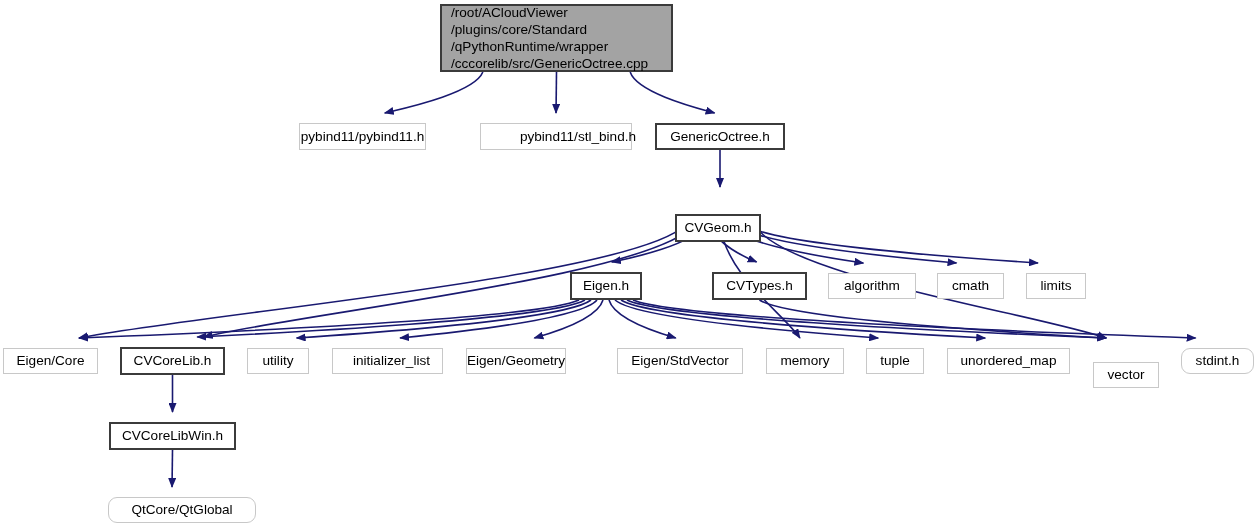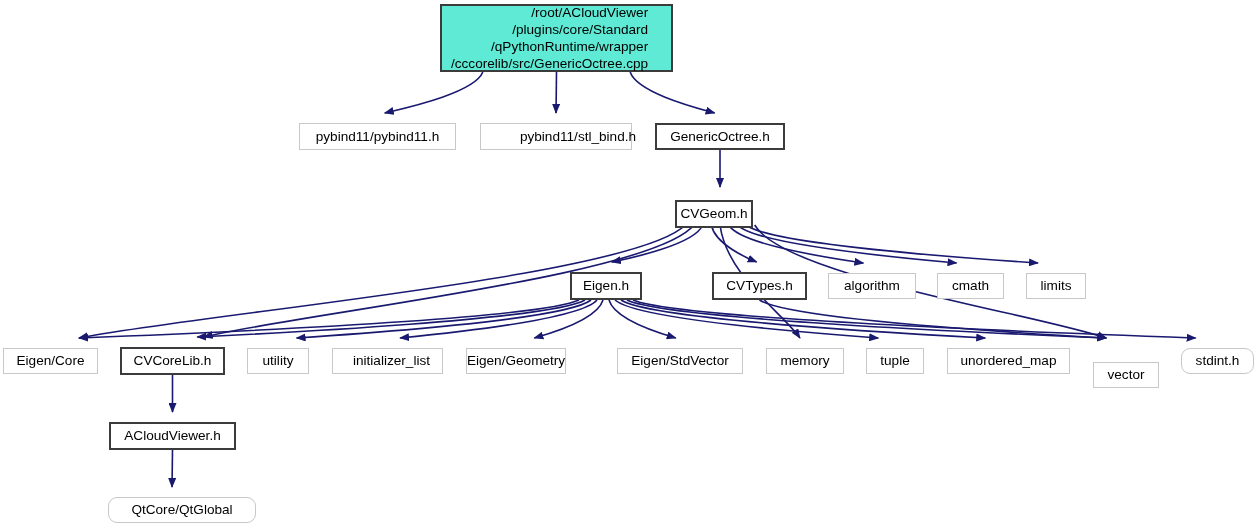--- a/index.html
+++ b/index.html
@@ -36,24 +36,24 @@
     color: #000000;
     font-size: 13.6px;
     line-height: 16px;
     white-space: nowrap;
     z-index: 2;
   }
   .node.bold {
     border: 2px solid #3b3b3b;
   }
   .node.root {
-    background: #5eead4;
+    background: #a3a3a3;
     border: 2px solid #3b3b3b;
     justify-content: flex-start;
-    text-align: right;
+    text-align: left;
     white-space: pre;
     padding-left: 9px;
     line-height: 17.2px;
   }
   .node-label {
     display: block;
     white-space: inherit;
   }
 </style>
 </head>
@@ -96,30 +96,30 @@
         <path d="M172.5,375 L172.5,412" marker-end="url(#ah)"></path>
         <path d="M172.5,450 L172.03,487" marker-end="url(#ah)"></path>
       </g>
   </svg>
 
   <div id="nodes">
       <div class="node root" style="left: 440px; top: 4px; width: 233px; height: 68px;"><span class="node-label">/root/ACloudViewer
 /plugins/core/Standard
 /qPythonRuntime/wrapper
 /cccorelib/src/GenericOctree.cpp</span></div>
-      <div class="node" style="left: 299px; top: 123px; width: 157px; height: 27px;">
+      <div class="node" style="left: 299px; top: 123px; width: 127px; height: 27px;">
         <span class="node-label">pybind11/pybind11.h</span>
       </div>
       <div class="node" style="left: 480px; top: 123px; width: 152px; height: 27px; padding-left: 44px;">
         <span class="node-label">pybind11/stl_bind.h</span>
       </div>
       <div class="node bold" style="left: 655px; top: 123px; width: 130px; height: 27px;">
         <span class="node-label">GenericOctree.h</span>
       </div>
-      <div class="node bold" style="left: 675px; top: 200px; width: 78px; height: 28px;">
+      <div class="node bold" style="left: 675px; top: 214px; width: 86px; height: 28px;">
         <span class="node-label">CVGeom.h</span>
       </div>
       <div class="node bold" style="left: 570px; top: 272px; width: 72px; height: 28px;">
         <span class="node-label">Eigen.h</span>
       </div>
       <div class="node bold" style="left: 712px; top: 272px; width: 95px; height: 28px;">
         <span class="node-label">CVTypes.h</span>
       </div>
       <div class="node" style="left: 828px; top: 273px; width: 88px; height: 26px;">
         <span class="node-label">algorithm</span>
@@ -157,20 +157,20 @@
       <div class="node" style="left: 947px; top: 348px; width: 123px; height: 26px;">
         <span class="node-label">unordered_map</span>
       </div>
       <div class="node" style="left: 1093px; top: 362px; width: 66px; height: 26px;">
         <span class="node-label">vector</span>
       </div>
       <div class="node" style="left: 1181px; top: 348px; width: 73px; height: 26px; border-radius: 9px;">
         <span class="node-label">stdint.h</span>
       </div>
       <div class="node bold" style="left: 109px; top: 422px; width: 127px; height: 28px;">
-        <span class="node-label">ACloudViewer.h</span>
+        <span class="node-label">CVCoreLibWin.h</span>
       </div>
       <div class="node" style="left: 108px; top: 497px; width: 148px; height: 26px; border-radius: 9px;">
         <span class="node-label">QtCore/QtGlobal</span>
       </div>
     </div>
 
 </div>
 
 </body></html>

